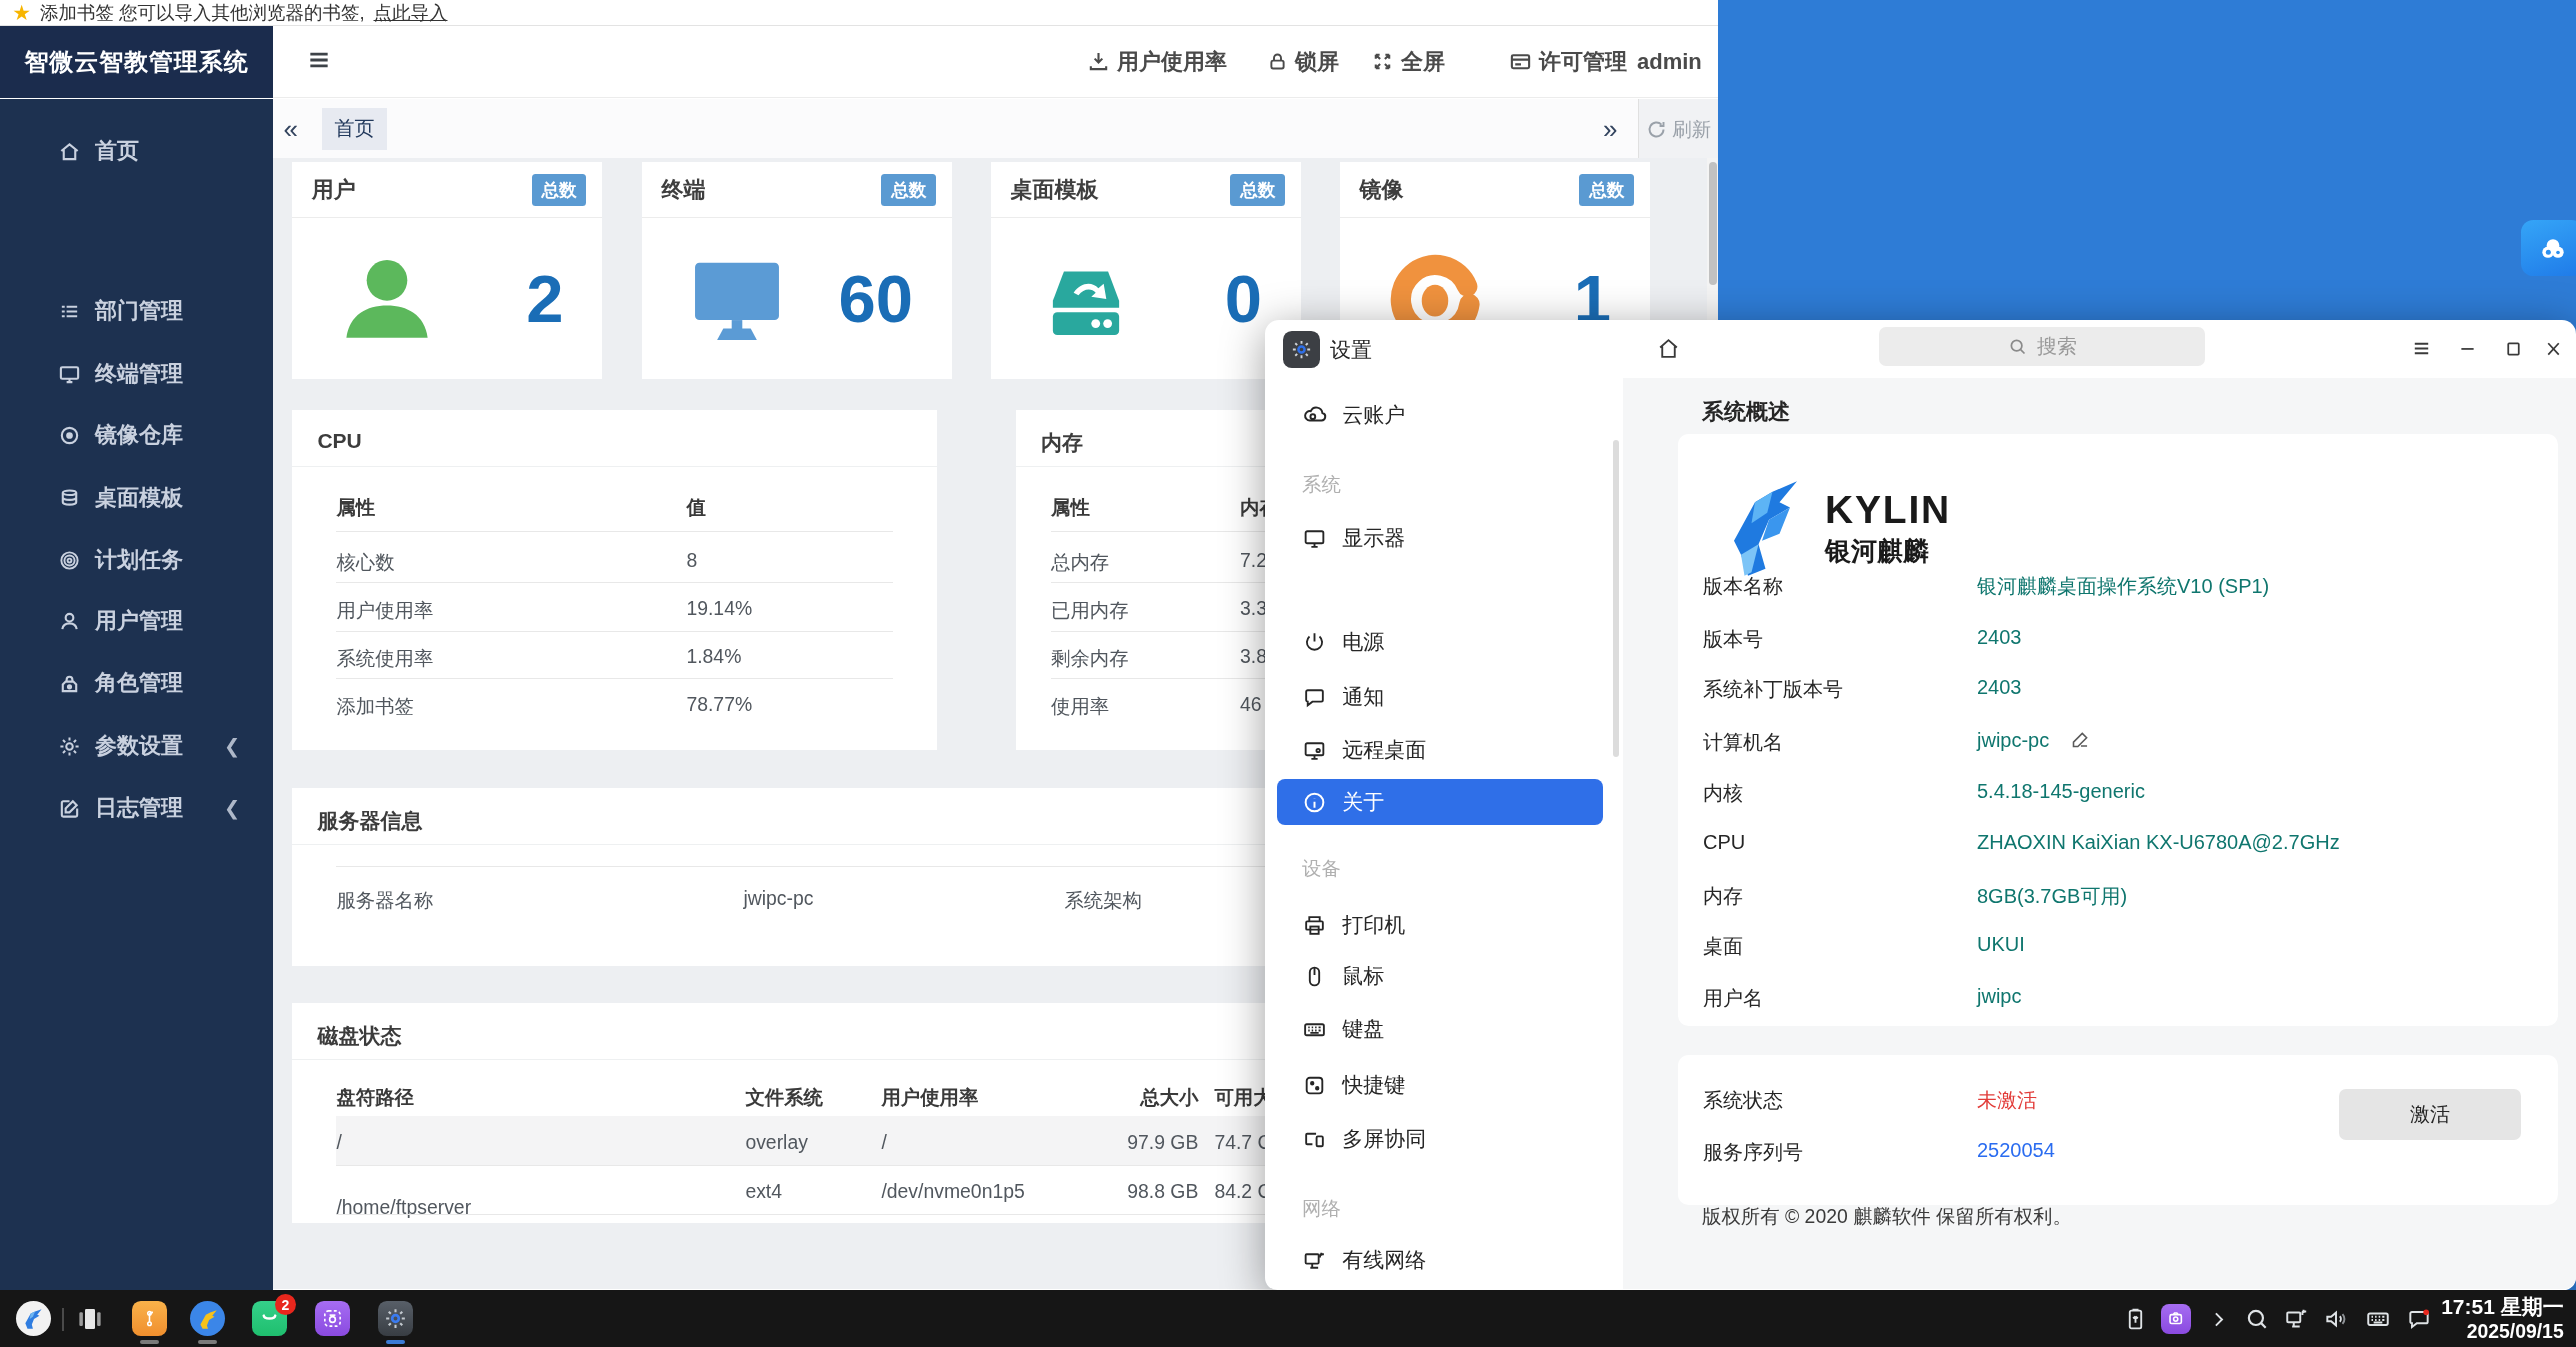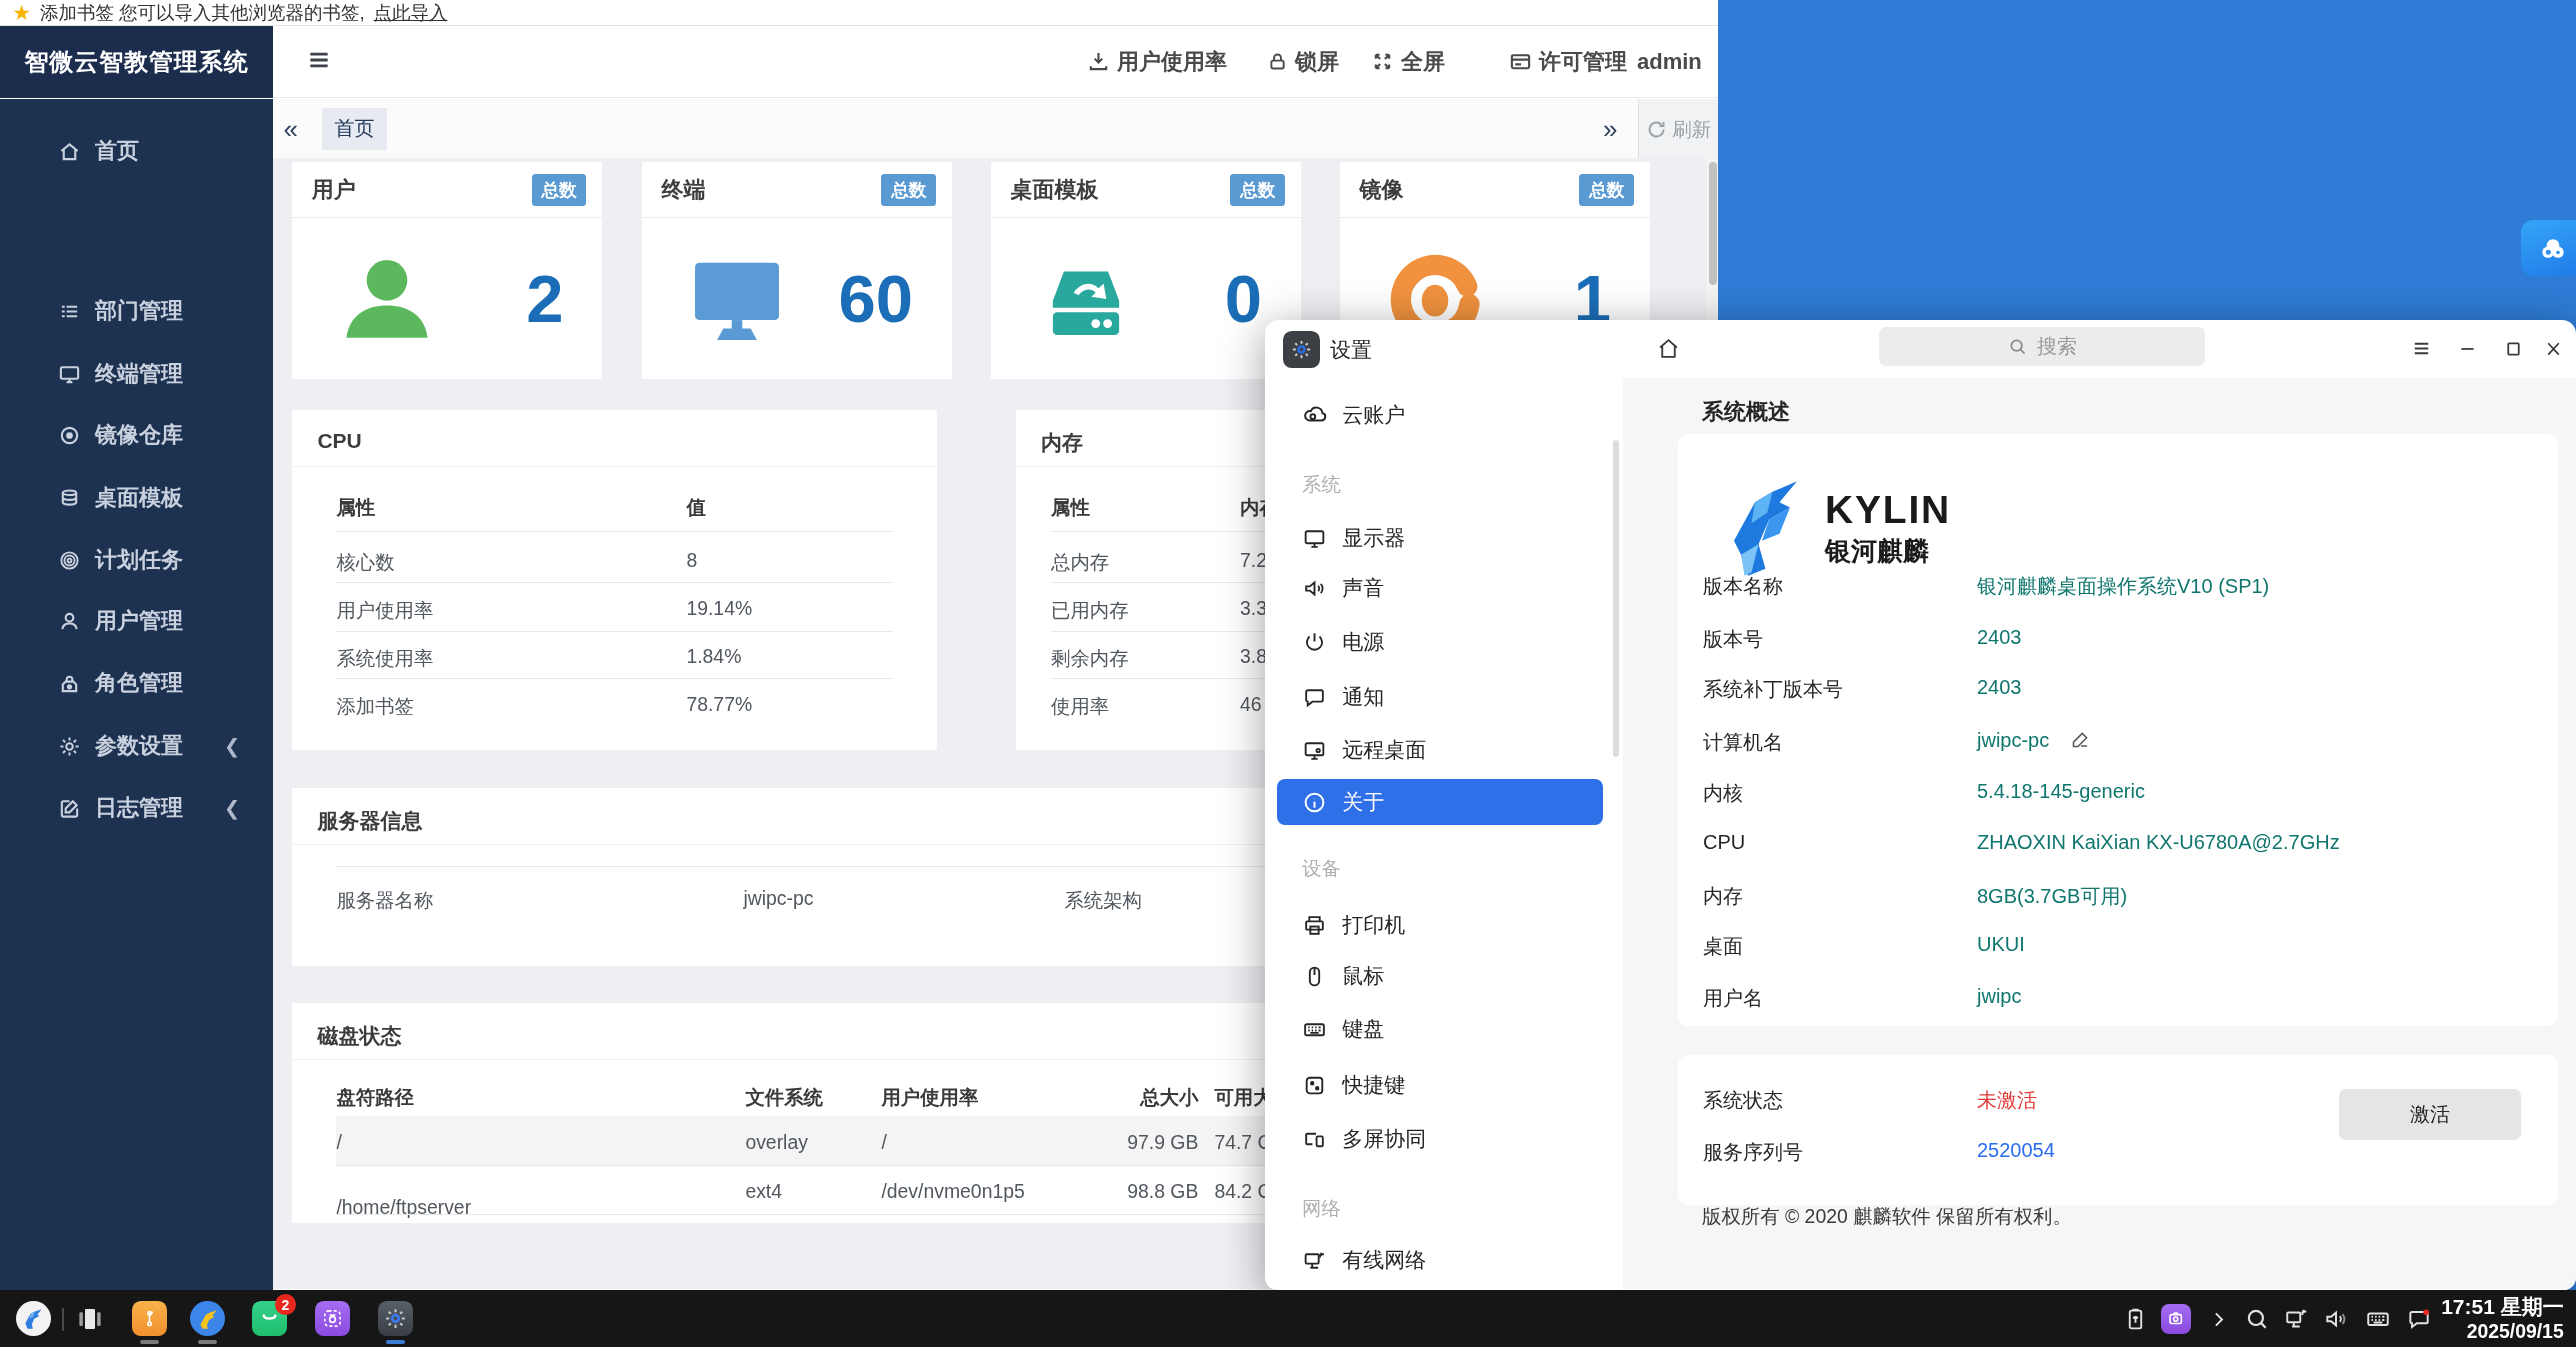--- a/index.html
+++ b/index.html
@@ -438,26 +438,20 @@
     <span class="lbl">云账户</span>
   </div>
   <div class="set-section" style="top:151px">系统</div>
   <div class="set-side-item" style="top:195px">
     <svg width="25" height="25" viewBox="0 0 24 24" fill="none" stroke="#262626" stroke-width="1.8">
         <rect x="3.5" y="5" width="17" height="11.5" rx="1.5"></rect>
         <path d="M9 20h6M12 16.5V20"></path>
       </svg>
     <span class="lbl">显示器</span>
   </div>
-  <div class="set-side-item" style="top:245px">
-    <svg width="25" height="25" viewBox="0 0 24 24" fill="none" stroke="#262626" stroke-width="1.8">
-        <path d="M4 10v4h3.5l4.5 3.8V6.2L7.5 10zM15.5 9.5a3.6 3.6 0 0 1 0 5M18 7.5a6.6 6.6 0 0 1 0 9"></path>
-      </svg>
-    <span class="lbl">声音</span>
-  </div>
   <div class="set-side-item" style="top:299px">
     <svg width="25" height="25" viewBox="0 0 24 24" fill="none" stroke="#262626" stroke-width="1.8">
         <path d="M12 3v8M7.2 6.2a7.3 7.3 0 1 0 9.6 0"></path>
       </svg>
     <span class="lbl">电源</span>
   </div>
   <div class="set-side-item" style="top:354px">
     <svg width="25" height="25" viewBox="0 0 24 24" fill="none" stroke="#262626" stroke-width="1.8">
         <path d="M4 6.5A1.5 1.5 0 0 1 5.5 5h13A1.5 1.5 0 0 1 20 6.5v8a1.5 1.5 0 0 1-1.5 1.5H10l-4.5 3.5V16H5.5A1.5 1.5 0 0 1 4 14.5z"></path>
       </svg>

